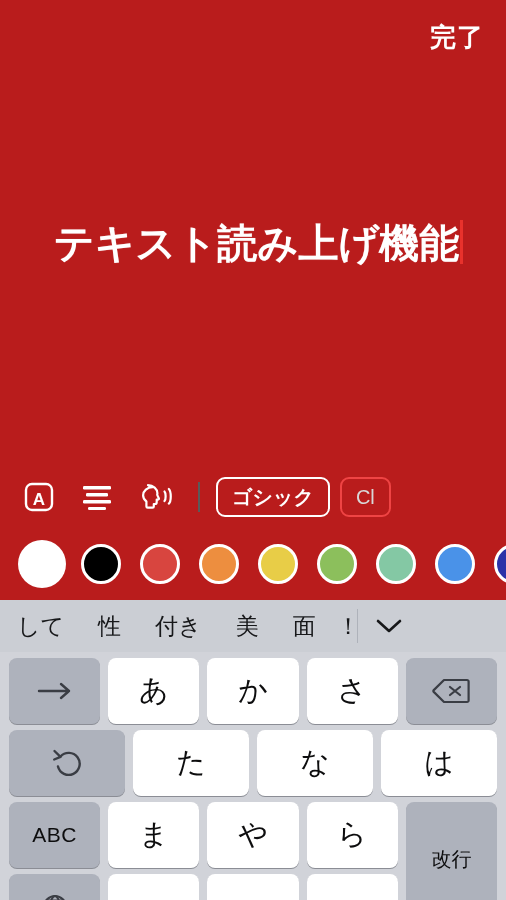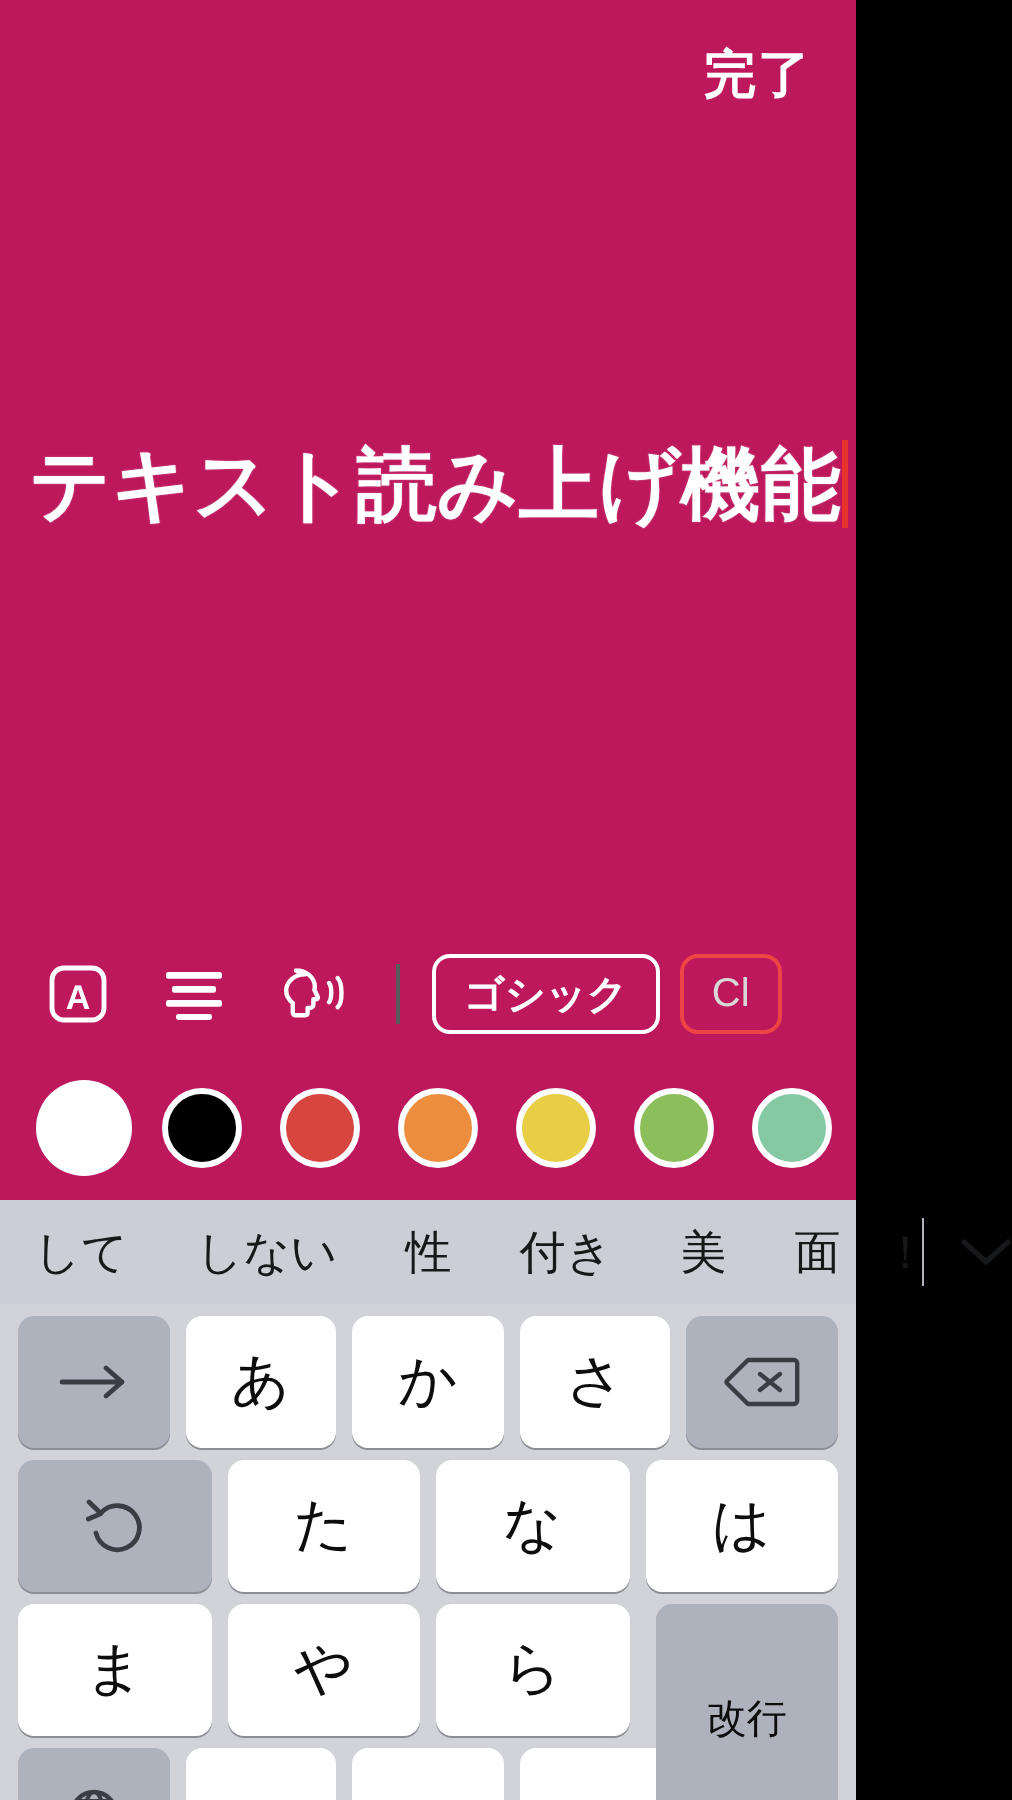--- a/index.html
+++ b/index.html
@@ -4,22 +4,22 @@
 <style>
   * { box-sizing: border-box; margin: 0; padding: 0; }
   html, body {
     width: 506px; height: 900px;
     background: #000;
     font-family: "Liberation Sans", "DejaVu Sans", sans-serif;
     overflow: hidden;
   }
   #app {
     position: relative;
-    width: 428px; height: 900px;
-    background: #be185d;
+    width: 506px; height: 900px;
+    background: #b91c1c;
   }
 
   
   .topbar {
     position: absolute; top: 0; left: 0; right: 0; height: 74px;
     display: flex; align-items: center; justify-content: flex-end;
     padding: 0 22px;
   }
   .done-btn {
     color: #ffffff;
@@ -278,21 +278,20 @@
     <div class="swatch" style="background: rgb(132, 200, 164);"></div>
     <div class="swatch" style="background: rgb(74, 146, 232);"></div>
     <div class="swatch" style="background: rgb(44, 50, 168);"></div>
 
   </div>
 
   <div class="keyboard">
 
     <div class="suggest-bar">
       <div class="suggest">して</div>
-      <div class="suggest">しない</div>
       <div class="suggest">性</div>
       <div class="suggest">付き</div>
       <div class="suggest">美</div>
       <div class="suggest">面</div>
       <div class="suggest-partial">！</div>
       <div class="sug-divider"></div>
       <div class="chev-btn">
         <svg width="28" height="18" viewBox="0 0 28 18">
           <path d="M3 4 L14 14 L25 4" fill="none" stroke="#17181a" stroke-width="2.6" stroke-linecap="round" stroke-linejoin="round"></path>
         </svg>
@@ -325,20 +324,21 @@
             <path d="M10.5 9.5 A11 11 0 1 1 8 19.5" fill="none" stroke="#3a3d44" stroke-width="2.4" stroke-linecap="round"></path>
             <path d="M4.5 4 L10.5 9.8 L4.2 12.5" fill="none" stroke="#3a3d44" stroke-width="2.4" stroke-linecap="round" stroke-linejoin="round"></path>
           </svg>
         </div>
         <div class="key">た</div>
         <div class="key">な</div>
         <div class="key">は</div>
       </div>
 
       <div class="krow row-with-ret">
+        <div class="key fn abc">ABC</div>
         <div class="key">ま</div>
         <div class="key">や</div>
         <div class="key">ら</div>
         <div class="key fn"></div>
       </div>
 
       <div class="krow row-with-ret">
         <div class="key fn">
           <svg width="28" height="28" viewBox="0 0 28 28">
             <circle cx="14" cy="14" r="11" fill="none" stroke="#3a3d44" stroke-width="2.2"></circle>

